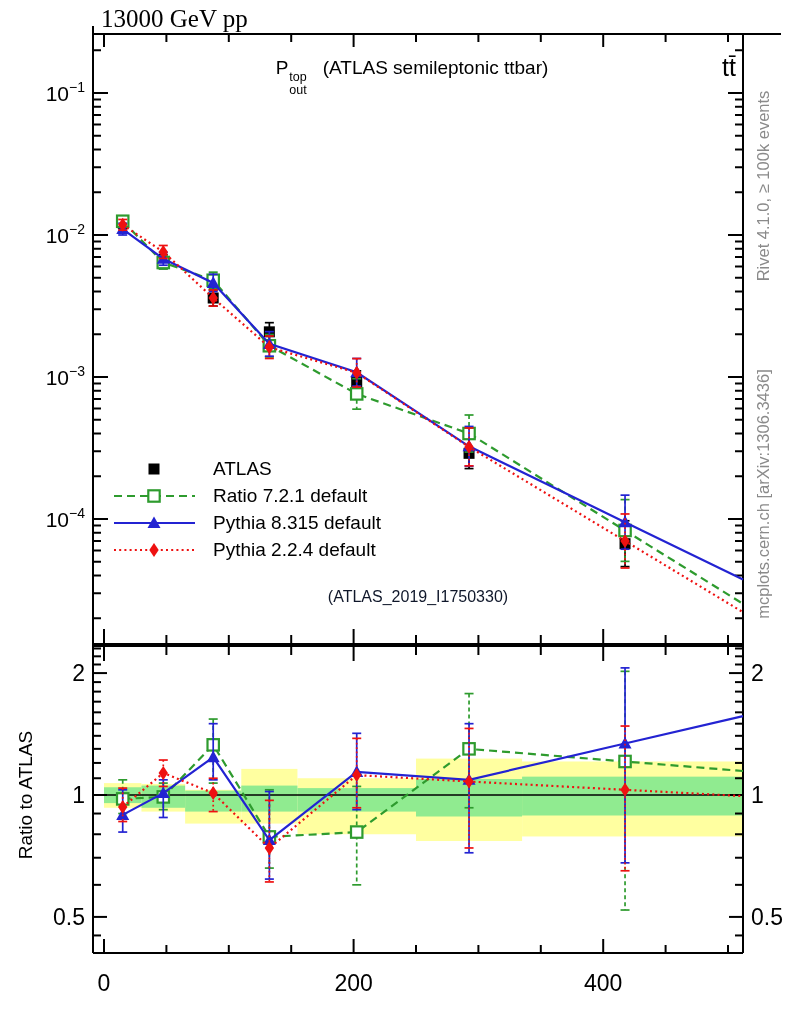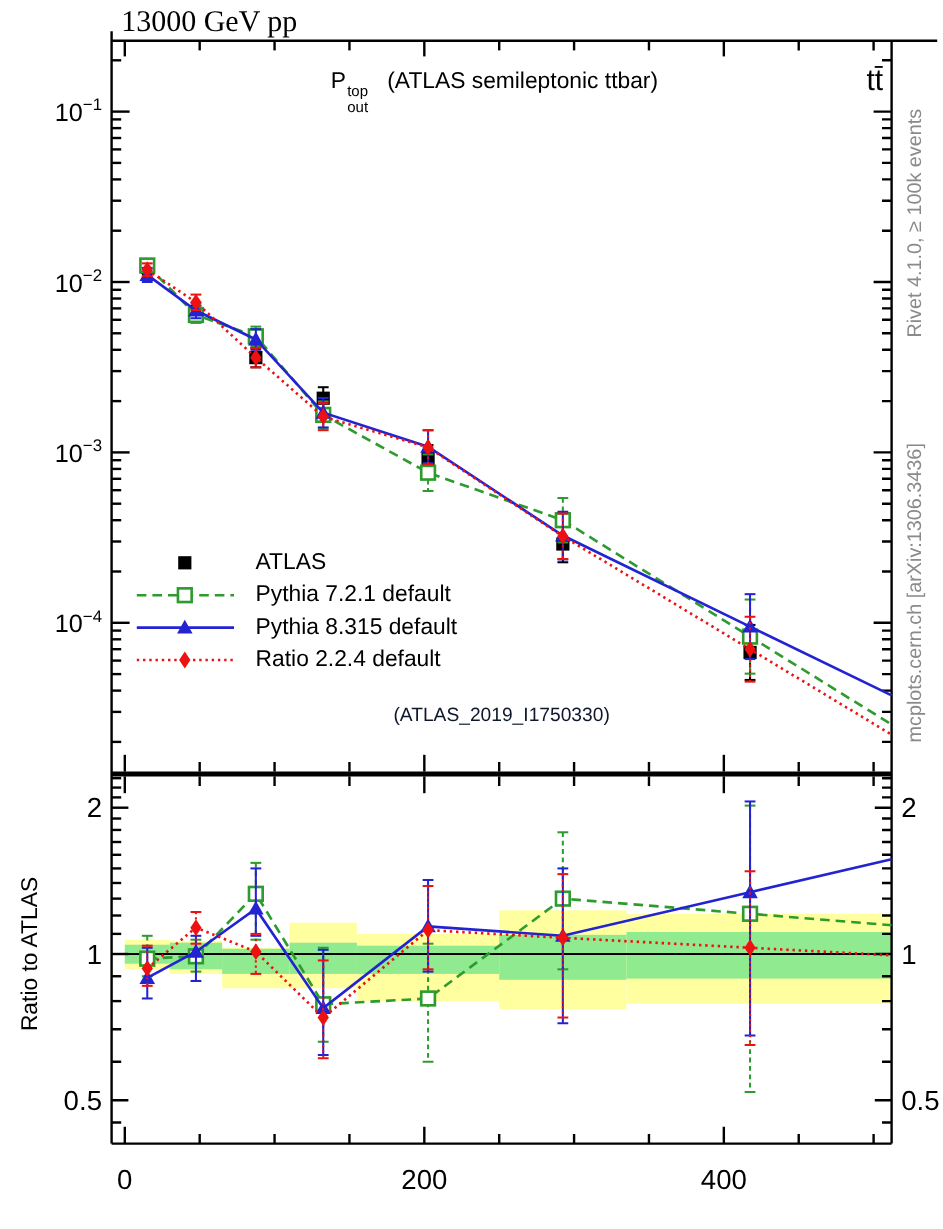--- a/index.html
+++ b/index.html
@@ -464,35 +464,35 @@
         <svg width="85" height="22">
           <rect x="36.5" y="5.5" width="11" height="11" fill="#000000"></rect>
         </svg>
         <span class="lab">ATLAS</span>
       </div>
       <div class="legend-row">
         <svg width="85" height="22">
           <line x1="2" y1="11" x2="83" y2="11" stroke="#2e9b2e" stroke-width="2.2" stroke-dasharray="8,5"></line>
           <rect x="36.3" y="5.3" width="11.4" height="11.4" fill="#fff" stroke="#2e9b2e" stroke-width="2.2"></rect>
         </svg>
-        <span class="lab">Pythia 7.2.1 default</span>
+        <span class="lab">Ratio 7.2.1 default</span>
       </div>
       <div class="legend-row">
         <svg width="85" height="22">
           <line x1="2" y1="11" x2="83" y2="11" stroke="#2323d2" stroke-width="2.2"></line>
           <path d="M 35.5 16 L 48.5 16 L 42 4.4 Z" fill="#2323d2"></path>
         </svg>
         <span class="lab">Pythia 8.315 default</span>
       </div>
       <div class="legend-row">
         <svg width="85" height="22">
           <line x1="2" y1="11" x2="83" y2="11" stroke="#ee1111" stroke-width="2.2" stroke-dasharray="2,3.2"></line>
           <path d="M 42 4 L 46.7 11 L 42 18 L 37.3 11 Z" fill="#ee1111"></path>
         </svg>
-        <span class="lab">Ratio 2.2.4 default</span>
+        <span class="lab">Pythia 2.2.4 default</span>
       </div>
     </div>
 
   <div class="ovl" id="watermark">(ATLAS_2019_I1750330)</div>
 
   <div class="vtext" id="vtext-top">Rivet 4.1.0, ≥ 100k events</div>
   <div class="vtext" id="vtext-bottom">mcplots.cern.ch [arXiv:1306.3436]</div>
 
   <div id="ratio-axis-label">Ratio to ATLAS</div>
 </div>

